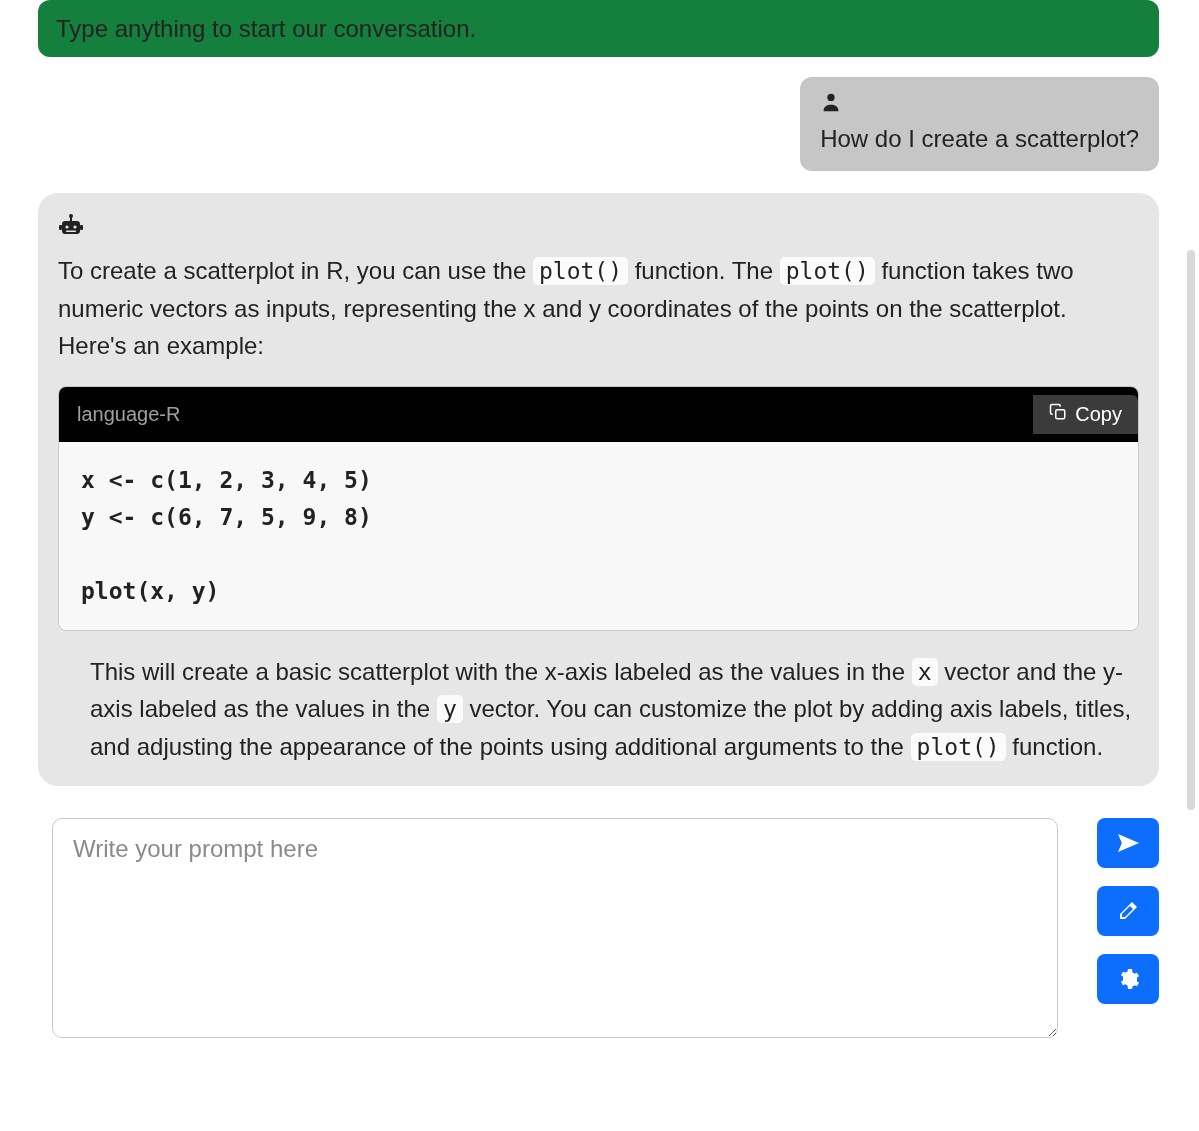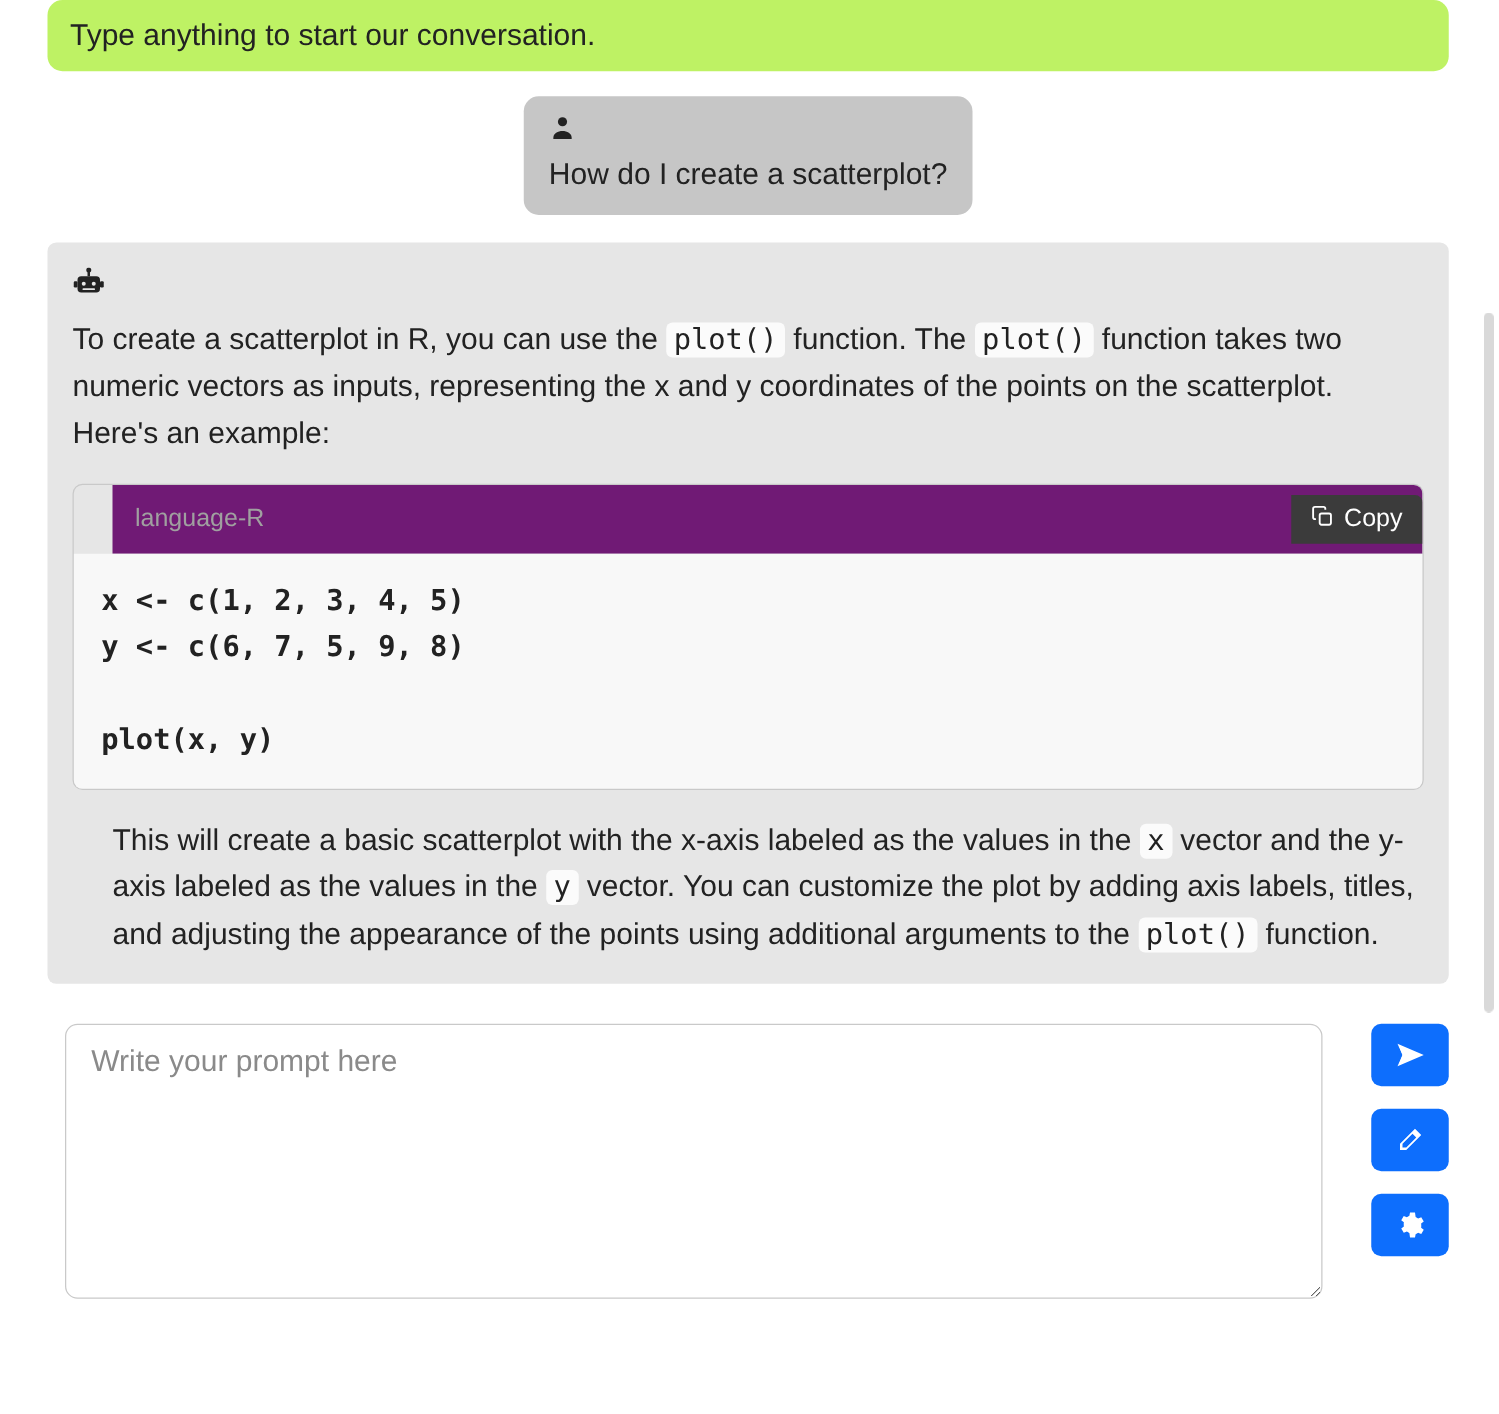--- a/index.html
+++ b/index.html
@@ -20,47 +20,47 @@
     
     .msg {
       border-radius: 12px;
       margin-bottom: 20px;
       font-size: 24px;
       line-height: 1.55;
     }
 
     
     .msg-system {
-      background: #bef264;
+      background: #15803d;
       padding: 10px 18px;
       margin-top: 0;
     }
 
     
     .msg-user-row {
       display: flex;
-      justify-content: center;
+      justify-content: flex-end;
       margin-bottom: 22px;
     }
     .msg-user {
       background: #c6c6c6;
       border-radius: 12px;
       padding: 14px 20px 18px 20px;
       font-size: 24px;
       max-width: 75%;
     }
     .msg-user .avatar-row {
       margin-bottom: 6px;
     }
 
     
     .msg-assistant {
       background: #e6e6e6;
       padding: 16px 20px 20px 20px;
-      border-radius: 7px;
+      border-radius: 20px;
       margin-bottom: 32px;
     }
     .msg-assistant .avatar-row {
       margin-bottom: 6px;
     }
 
     .avatar-icon {
       font-size: 20px;
       line-height: 1;
       display: inline-block;
@@ -76,28 +76,27 @@
     }
 
     
     .code-block {
       margin: 22px 0;
       border-radius: 8px;
       overflow: hidden;
       border: 1px solid #c9c9c9;
     }
     .code-header {
-      background: #701a75;
+      background: #000000;
       color: #a0a0a0;
       display: flex;
       justify-content: space-between;
       align-items: center;
       font-size: 20px;
       padding: 8px 0 8px 18px;
-      margin-left: 31px;
     }
     .copy-btn {
       background: #3b3b3b;
       color: #ffffff;
       border: none;
       padding: 8px 16px;
       font-size: 20px;
       cursor: pointer;
       display: flex;
       gap: 8px;

